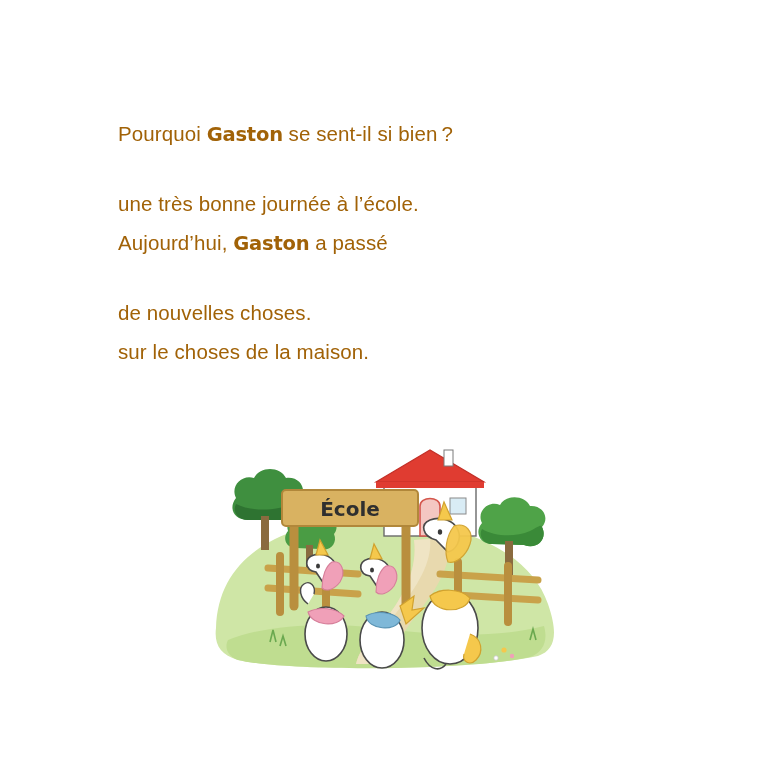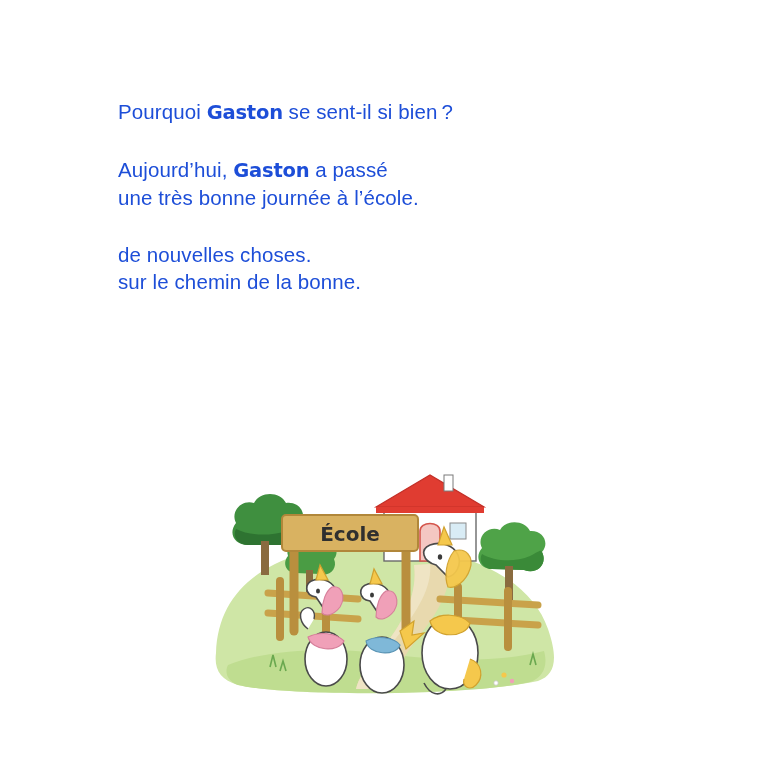--- a/index.html
+++ b/index.html
@@ -23,64 +23,64 @@
   }
 
   
   .text-block {
     position: absolute;
     left: 118px;
     top: 98px;
     width: 560px;
   }
   .para {
-    margin: 0 0 30px 0;
+    margin: 16px 0 30px 0;
     font-size: 20.5px;
-    line-height: 27px;
+    line-height: 39px;
     letter-spacing: 0.1px;
-    color: #1d4ed8;
+    color: #a16207;
   }
   .para:last-child { margin-bottom: 0; }
   .line { display: block; white-space: pre; }
   .name {
     font-weight: bold;
     font-family: "DejaVu Sans", sans-serif;
     font-size: 19.5px;
     letter-spacing: -0.2px;
   }
 
   
   .illustration {
     position: absolute;
     left: 208px;
-    top: 453px;
+    top: 428px;
     width: 358px;
     height: 262px;
   }
   .illustration svg { display: block; }
 </style>
 </head>
 <body>
 
 <div class="page">
 
   <div class="text-block">
 
     <p class="para">
       <span class="line"><span>Pourquoi </span><span class="name">Gaston</span><span> se sent-il si bien ?</span></span>
     </p>
 
     <p class="para">
+      <span class="line"><span>une très bonne journée à l’école.</span></span>
       <span class="line"><span>Aujourd’hui, </span><span class="name">Gaston</span><span> a passé</span></span>
-      <span class="line"><span>une très bonne journée à l’école.</span></span>
     </p>
 
     <p class="para">
       <span class="line"><span>de nouvelles choses.</span></span>
-      <span class="line"><span>sur le chemin de la bonne.</span></span>
+      <span class="line"><span>sur le choses de la maison.</span></span>
     </p>
 
   </div>
 
   <div class="illustration">
     <svg width="358" height="262" viewBox="0 0 358 262" xmlns="http://www.w3.org/2000/svg">
 
       <g>
         <path d="M8 200 C10 130 70 96 150 92 C240 88 320 118 340 176 C350 205 348 222 330 228 C270 242 80 244 30 232 C12 227 6 216 8 200 Z" fill="#cfe6a6"></path>
         <path d="M20 212 C60 196 120 194 170 200 C230 208 290 210 336 198 C340 212 336 224 322 229 C260 243 80 244 30 232 C20 228 16 220 20 212 Z" fill="#bfdd90"></path>

